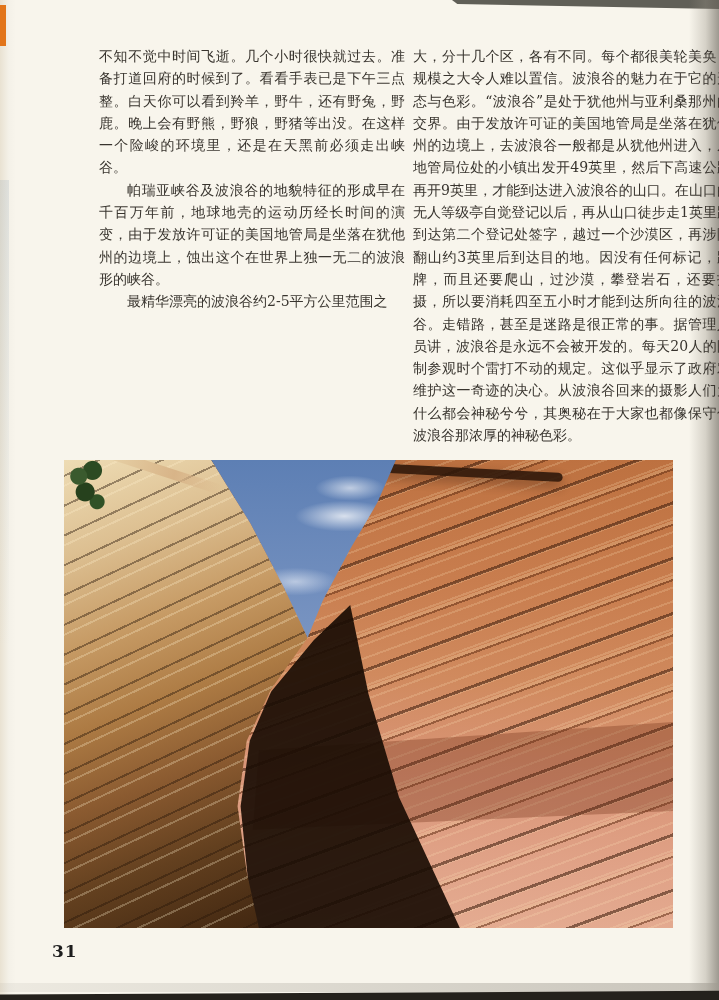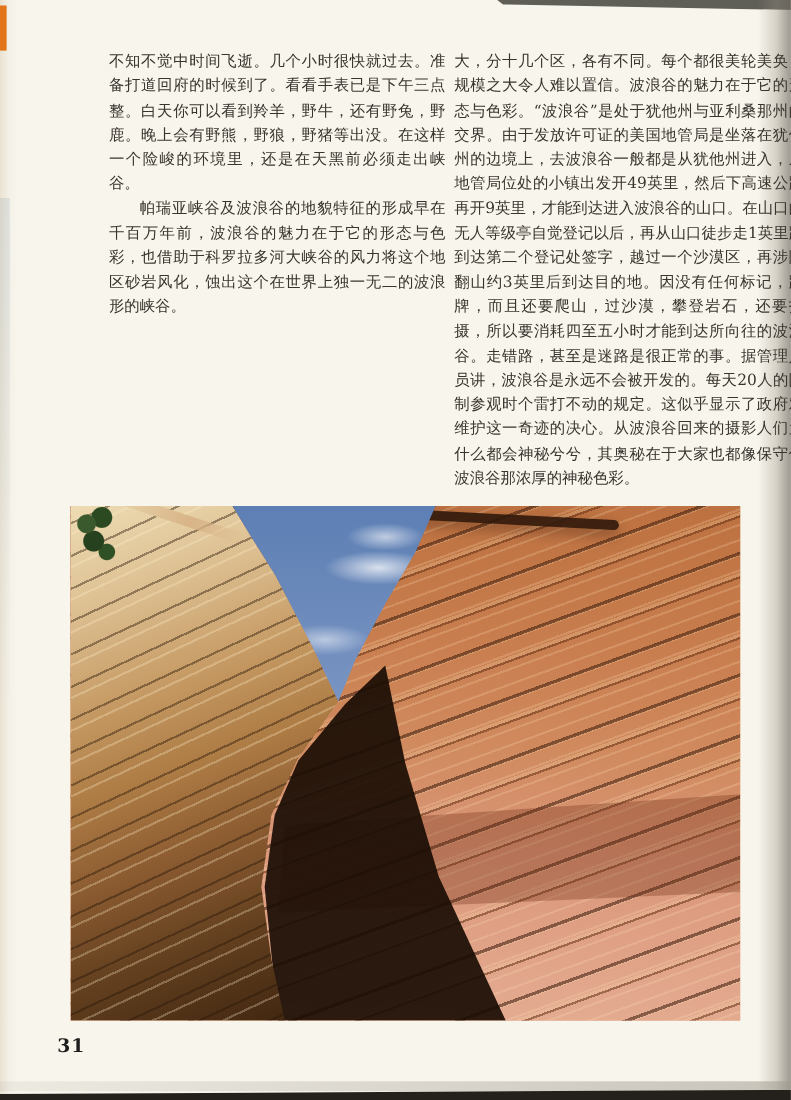--- a/index.html
+++ b/index.html
@@ -86,21 +86,22 @@
 <div class="edge-smudge"></div>
 <div class="spine-accent"></div>
 <div class="top-dark"></div>
 <div class="right-shadow"></div>
 <div class="bottom-gray"></div>
 <div class="bottom-black"></div>
 
 <main class="content">
   <div class="col col-left">
     <p>不知不觉中时间飞逝。几个小时很快就过去。准备打道回府的时候到了。看看手表已是下午三点整。白天你可以看到羚羊，野牛，还有野兔，野鹿。晚上会有野熊，野狼，野猪等出没。在这样一个险峻的环境里，还是在天黑前必须走出峡谷。</p>
-    <p class="ind">帕瑞亚峡谷及波浪谷的地貌特征的形成早在千百万年前，波浪谷的魅力在于它的形态与色彩，也借助于科罗拉多河大峡谷的风力将这个地区砂岩风化，蚀出这个在世界上独一无二的波浪形的峡谷。</p>
+    <p class="ind">帕瑞亚峡谷及波浪谷的地貌特征的形成早在千百万年前，地球地壳的运动历经长时间的演变，由于发放许可证的美国地管局是坐落在犹他州的边境上，蚀出这个在世界上独一无二的波浪形的峡谷。</p>
+    <p class="ind">最精华漂亮的波浪谷约2-5平方公里范围之</p>
   </div>
   <div class="col col-right">
     <p>大，分十几个区，各有不同。每个都很美轮美奂，规模之大令人难以置信。波浪谷的魅力在于它的形态与色彩。“波浪谷”是处于犹他州与亚利桑那州的交界。由于发放许可证的美国地管局是坐落在犹他州的边境上，去波浪谷一般都是从犹他州进入，从地管局位处的小镇出发开49英里，然后下高速公路再开9英里，才能到达进入波浪谷的山口。在山口的无人等级亭自觉登记以后，再从山口徒步走1英里路到达第二个登记处签字，越过一个沙漠区，再涉险翻山约3英里后到达目的地。因没有任何标记，路牌，而且还要爬山，过沙漠，攀登岩石，还要拍摄，所以要消耗四至五小时才能到达所向往的波浪谷。走错路，甚至是迷路是很正常的事。据管理人员讲，波浪谷是永远不会被开发的。每天20人的限制参观时个雷打不动的规定。这似乎显示了政府对维护这一奇迹的决心。从波浪谷回来的摄影人们为什么都会神秘兮兮，其奥秘在于大家也都像保守住波浪谷那浓厚的神秘色彩。</p>
   </div>
 </main>
 
 <figure class="photo">
   <div class="rw-stripes"></div>
   <div class="lower-tint"></div>
   <div class="crease"></div>

